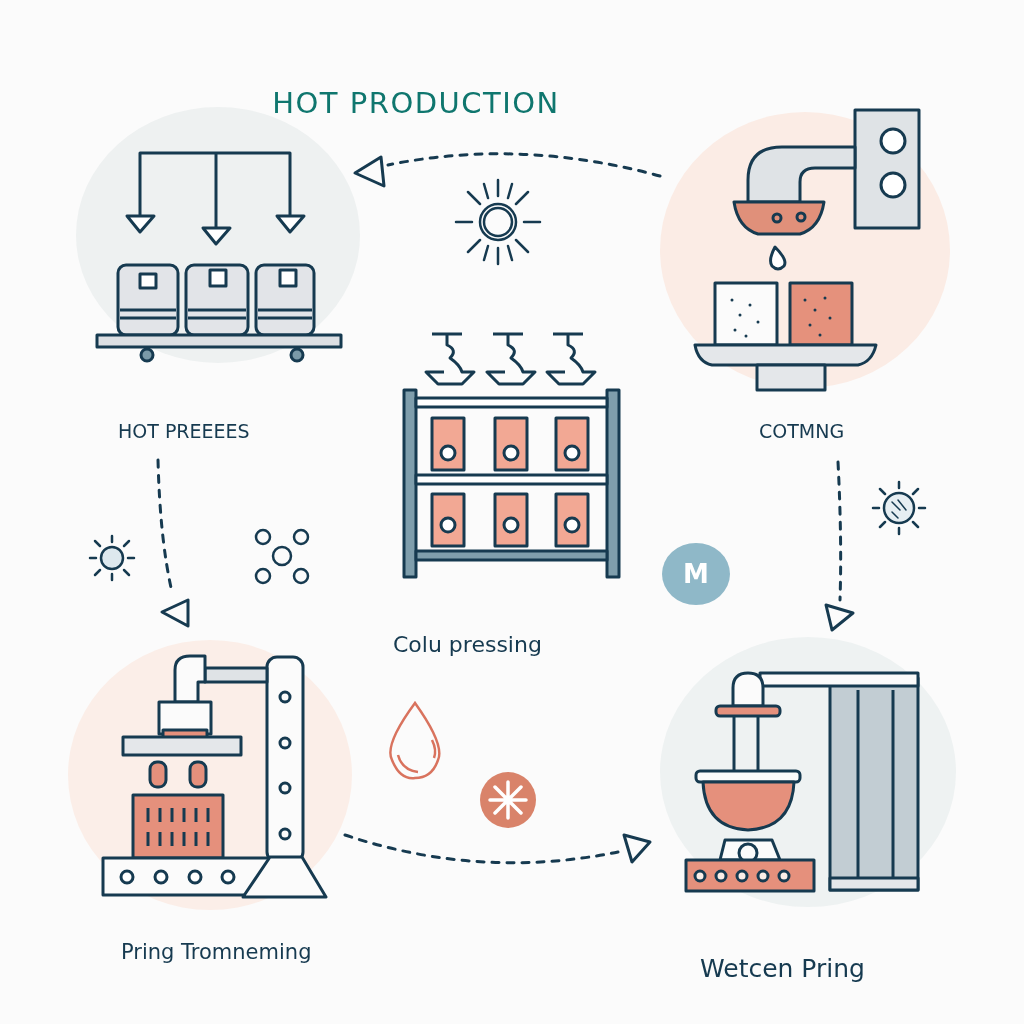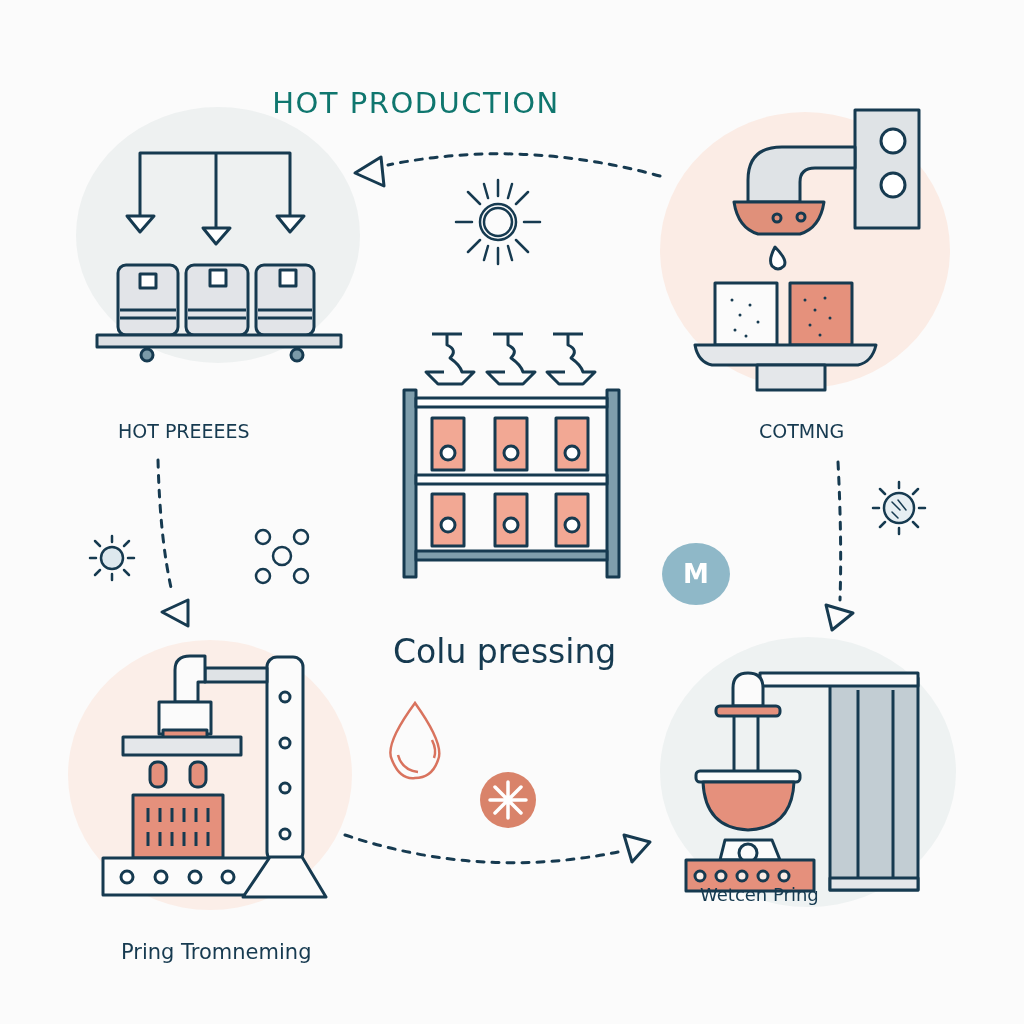--- a/index.html
+++ b/index.html
@@ -1,21 +1,21 @@
 <!DOCTYPE html>
 <html><head>
 <meta charset="utf-8">
 <style>
   html, body { margin:0; padding:0; }
   body { width:1024px; height:1024px; background:#fbfbfb; position:relative; overflow:hidden;
          font-family:"DejaVu Sans", sans-serif; color:#163a50; }
   .abs { position:absolute; }
   .title { left:0; width:832px; top:86px; text-align:center; font-size:29px; letter-spacing:1.5px; color:#0f766e; }
   .label { font-size:19px; color:#163a50; white-space:nowrap; }
-  .center-label { font-size:33px; color:#163a50;text-align:right; }
+  .center-label { font-size:22px; color:#163a50;text-align:right; }
   svg { position:absolute; left:0; top:0; }
   .m-badge { left:662px; top:543px; width:68px; height:62px; border-radius:50%; background:#8fb8c8;
              color:#fff; font-size:26px; text-align:center; line-height:62px; font-weight:bold; }
 </style>
 </head>
 <body>
 
 <svg width="1024" height="1024" viewBox="0 0 1024 1024">
 
   <ellipse cx="218" cy="235" rx="142" ry="128" fill="#eef1f1"></ellipse>
@@ -200,17 +200,17 @@
       <path d="M508 782 V818 M490 800 H526 M495 787 L521 813 M521 787 L495 813"></path>
     </g>
   </g>
 </svg>
 
 <div class="abs title">HOT PRODUCTION</div>
 
 <div class="abs label" style="left:118px; top:420px;text-align:center;">HOT PREEEES</div>
 <div class="abs label" style="left:723px; top:420px;margin-left:36px;">COTMNG</div>
 <div class="abs label" style="left:121px; top:940px; font-size:21px;">Pring Tromneming</div>
-<div class="abs label" style="left:700px; top:884px; font-size:18px;">Wetcen Pring</div>
+<div class="abs label" style="left:700px; top:954px; font-size:25px;">Wetcen Pring</div>
 
 <div class="abs center-label" style="left:393px; top:632px;">Colu pressing</div>
 
 <div class="abs m-badge">M</div>
 
 </body></html>

